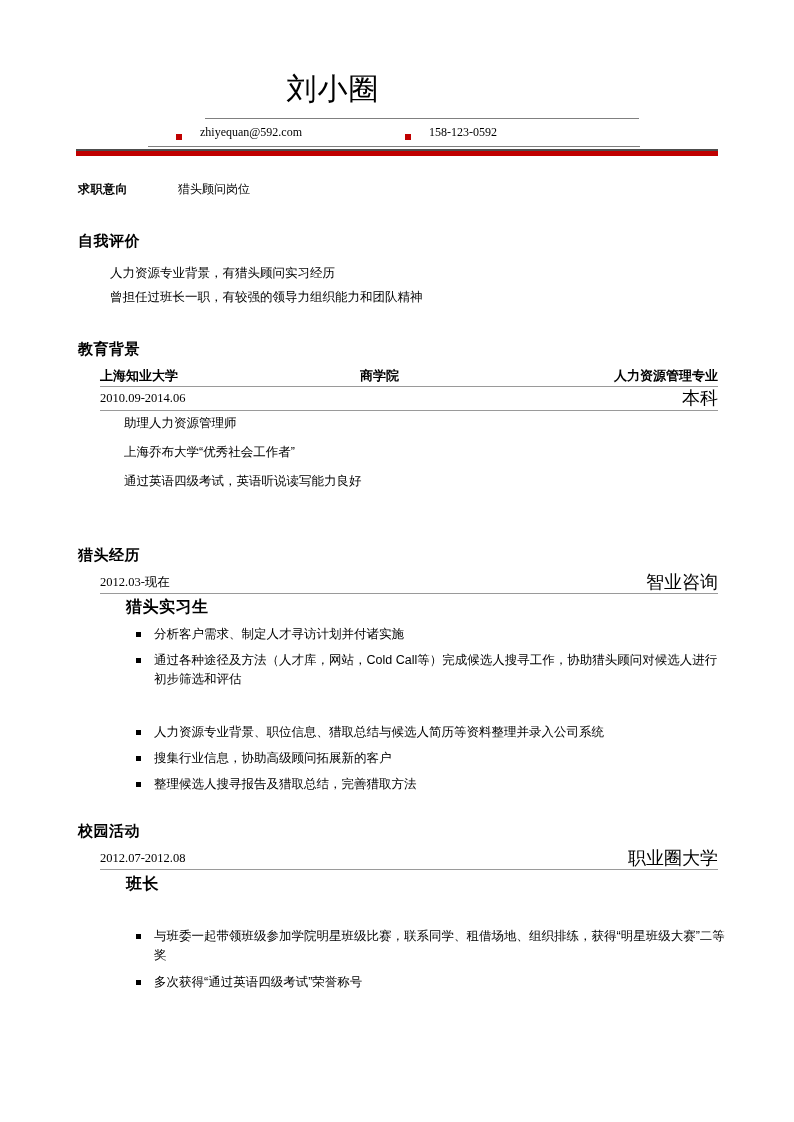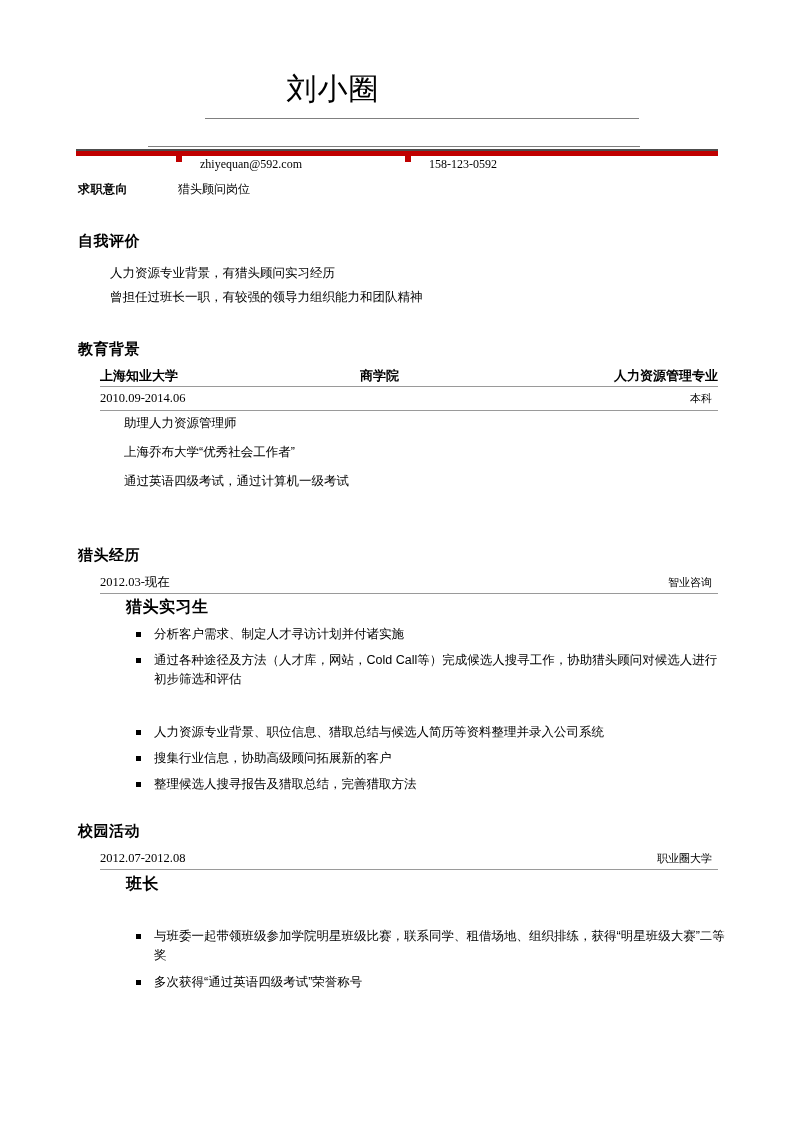--- a/index.html
+++ b/index.html
@@ -49,26 +49,25 @@
   .contact-row {
     position: absolute;
     left: 0;
     top: 50px;
     width: 794px;
     height: 22px;
   }
   .contact-item {
     position: absolute;
     display: flex;
-    align-items: flex-start;
+    align-items: flex-end;
     font-family: "Liberation Serif", serif;
     font-size: 12px;
     line-height: 16px;
     white-space: nowrap;
-    margin-top: 32px;
   }
   .contact-email { left: 176px; top: 2px; }
   .contact-phone { left: 405px; top: 2px; }
   .sq-bullet-red {
     width: 6px;
     height: 6px;
     background: #C00000;
     display: inline-block;
     margin-right: 18px;
     flex: 0 0 auto;
@@ -146,21 +145,21 @@
 
   .row-two {
     position: absolute;
     left: 100px;
     width: 618px;
     height: 19px;
     font-size: 12px;
     line-height: 19px;
   }
   .row-two .c-left  { position: absolute; left: 0; font-family: "Liberation Serif", serif; font-size: 12.5px; }
-  .row-two .c-right { position: absolute; right: 6px; font-size: 11px; }
+  .row-two .c-right { position: absolute; right: 0; font-size: 18px; }
 
   .sub-title {
     position: absolute;
     left: 126px;
     font-size: 16px;
     font-weight: bold;
     line-height: 20px;
     letter-spacing: 0.5px;
   }
 
@@ -234,21 +233,21 @@
   <div class="row-rule" style="top:386px;"></div>
 
   <div class="row-two" style="top:389px;">
     <span class="c-left">2010.09-2014.06</span>
     <span class="c-right">本科</span>
   </div>
   <div class="row-rule" style="top:410px;"></div>
 
   <div class="edu-line" style="top:414px;">助理人力资源管理师</div>
   <div class="edu-line" style="top:443px;">上海乔布大学“优秀社会工作者”</div>
-  <div class="edu-line" style="top:472px;">通过英语四级考试，通过计算机一级考试</div>
+  <div class="edu-line" style="top:472px;">通过英语四级考试，英语听说读写能力良好</div>
 
   <div class="section-title" style="top:545px;">猎头经历</div>
 
   <div class="row-two" style="top:573px;">
     <span class="c-left">2012.03-现在</span>
     <span class="c-right">智业咨询</span>
   </div>
   <div class="row-rule" style="top:593px;"></div>
 
   <div class="sub-title" style="top:597px;">猎头实习生</div>

